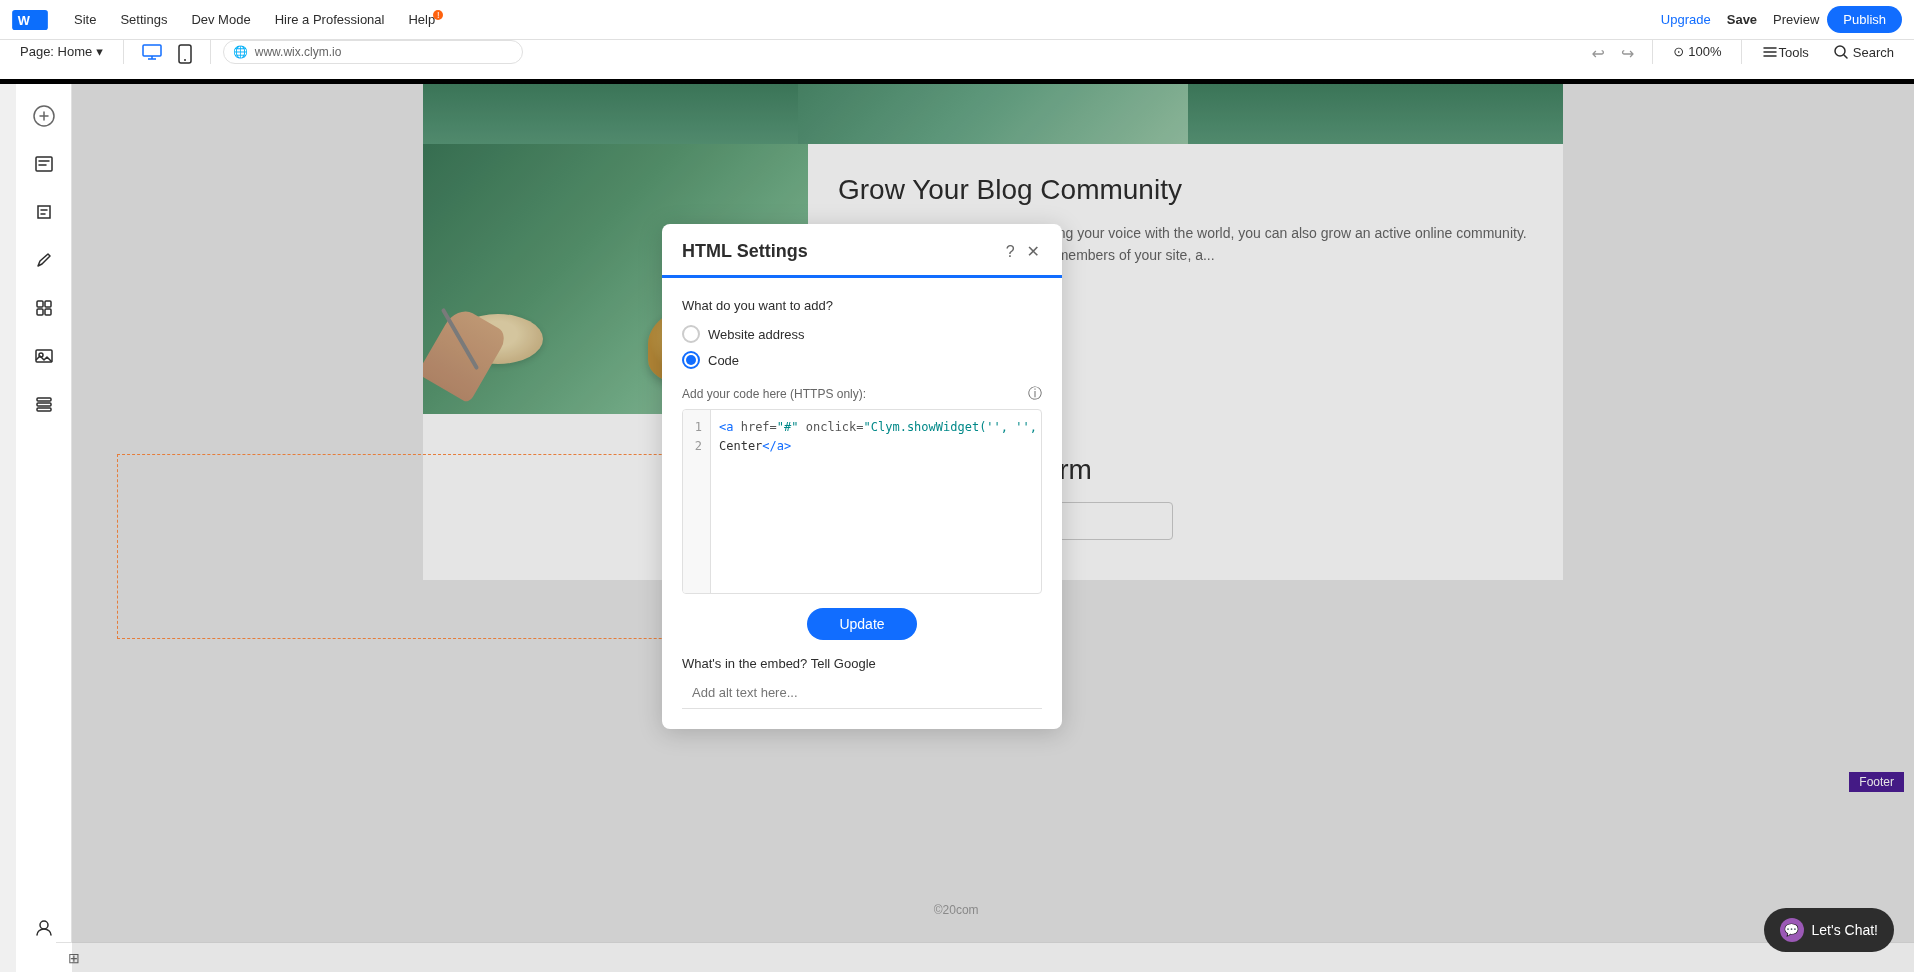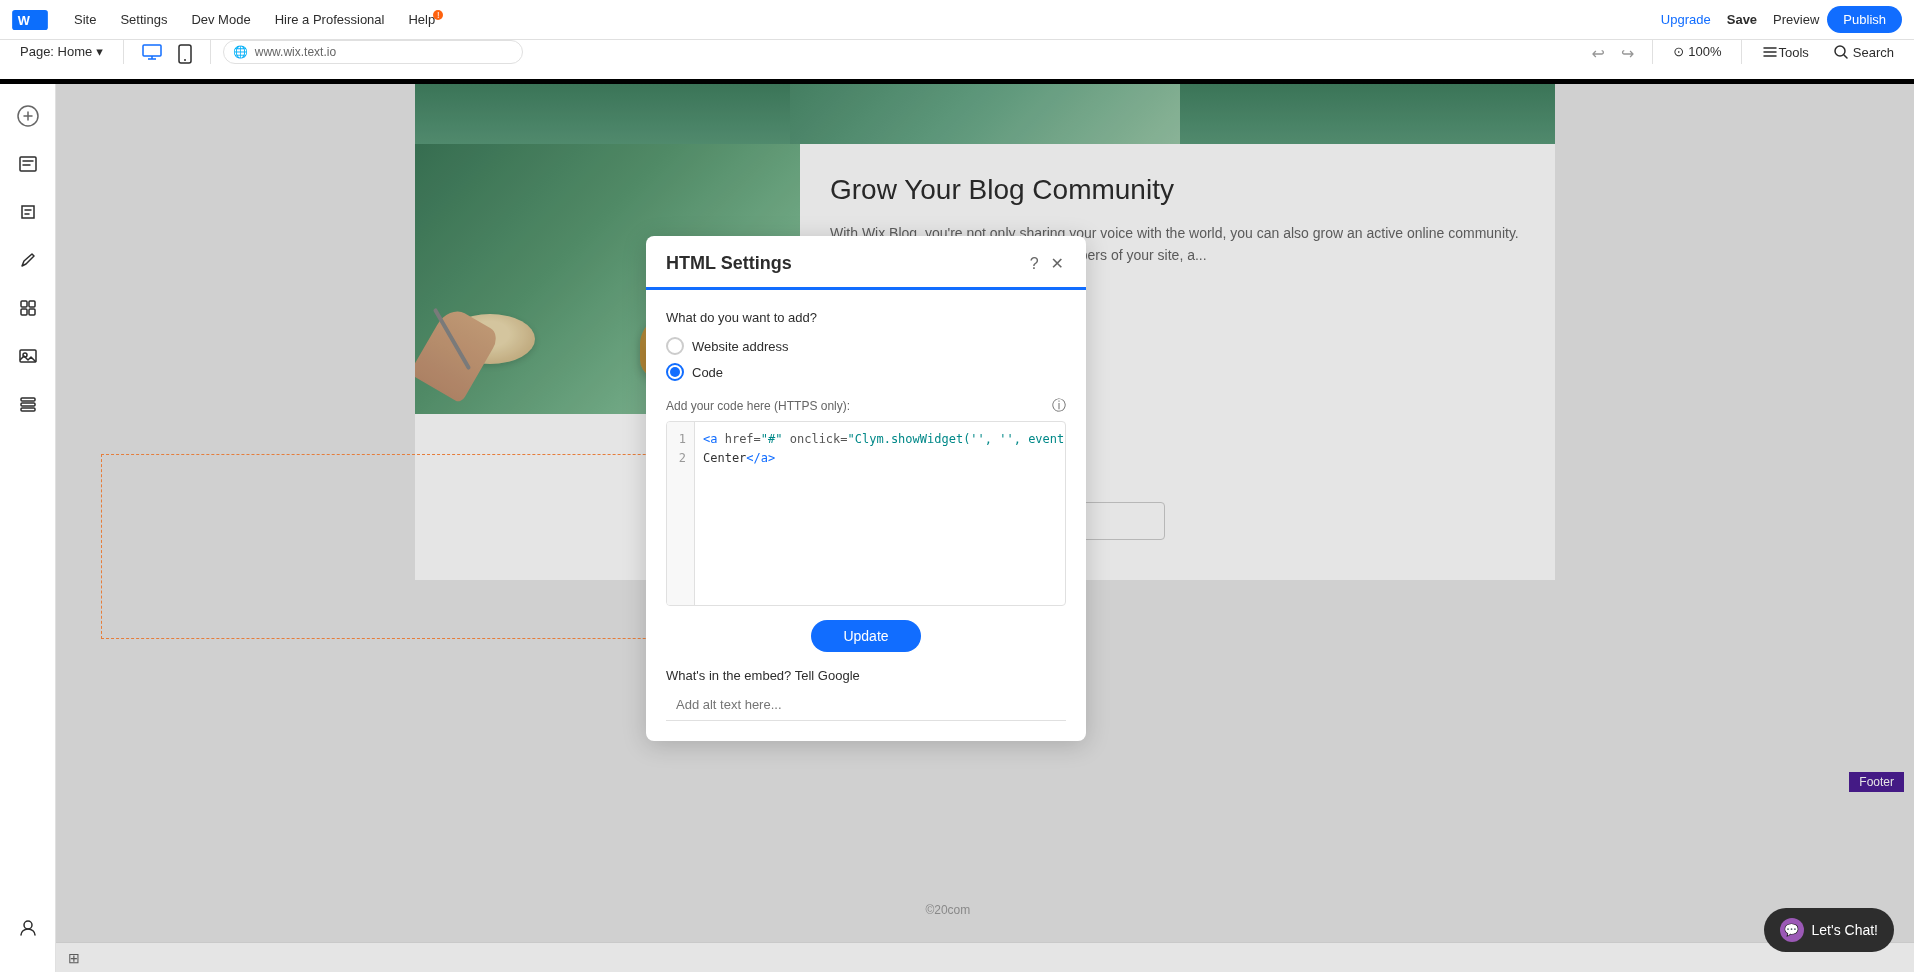--- a/index.html
+++ b/index.html
@@ -36,21 +36,21 @@
     .device-btn.active { color: #116dff; }
     .url-bar { display: flex; align-items: center; gap: 6px; padding: 4px 10px; border: 1px solid #e0e0e0; border-radius: 20px; font-size: 12px; color: #666; flex: 1; max-width: 300px; }
     .toolbar-spacer { flex: 1; }
     .undo-redo { display: flex; gap: 4px; }
     .undo-btn, .redo-btn { padding: 4px 6px; cursor: pointer; color: #2d2d2d; opacity: 0.5; }
     .zoom-display { display: flex; align-items: center; gap: 4px; font-size: 13px; color: #2d2d2d; padding: 4px 8px; cursor: pointer; }
     .tools-btn { display: flex; align-items: center; font-size: 13px; color: #2d2d2d; padding: 4px 8px; cursor: pointer; }
     .search-btn { display: flex; align-items: center; gap: 4px; font-size: 13px; color: #2d2d2d; padding: 4px 8px; cursor: pointer; }
 
     
-    .main-layout { display: flex; height: calc(972px - 84px); }
+    .main-layout { display: flex; height: calc(972px - 84px); padding-left: 16px; }
 
     
     .left-sidebar {
       width: 56px; background: #fff; border-right: 1px solid #e0e0e0;
       display: flex; flex-direction: column; align-items: center;
       padding: 12px 0; gap: 8px; z-index: 98;
     }
     .sidebar-icon { width: 40px; height: 40px; display: flex; align-items: center; justify-content: center; cursor: pointer; border-radius: 8px; color: #2d2d2d; font-size: 18px; }
     .sidebar-spacer { flex: 1; }
     .sidebar-bottom { display: flex; flex-direction: column; align-items: center; gap: 8px; padding-bottom: 12px; }
@@ -95,21 +95,21 @@
     .widget-toolbar-btn.secondary { background: #fff; border: 1px solid #ccc; color: #2d2d2d; }
 
     
     .selection-box { position: absolute; left: 45px; top: 370px; width: 645px; height: 185px; border: 1px dashed #ff8c42; pointer-events: none; }
 
     
     .copyright-line { position: absolute; bottom: 60px; left: 50%; transform: translateX(-50%); font-size: 12px; color: #999; white-space: nowrap; }
 
     
     .modal-overlay { position: absolute; top: 0; left: 0; right: 0; bottom: 0; background: rgba(0,0,0,0.1); z-index: 200; }
-    .modal { position: absolute; top: 152px; left: 590px; width: 440px; background: #fff; border-radius: 8px; box-shadow: 0 4px 24px rgba(0,0,0,0.18); overflow: hidden; }
+    .modal { position: absolute; top: 140px; left: 590px; width: 400px; background: #fff; border-radius: 8px; box-shadow: 0 4px 24px rgba(0,0,0,0.18); overflow: hidden; }
     .modal-header { display: flex; align-items: center; justify-content: space-between; padding: 16px 20px 12px; border-bottom: 3px solid #116dff; }
     .modal-title { font-size: 18px; font-weight: 600; color: #2d2d2d; }
     .modal-header-icons { display: flex; gap: 8px; align-items: center; }
     .modal-icon-btn { background: none; border: none; cursor: pointer; color: #666; font-size: 16px; padding: 2px; }
     .modal-body { padding: 20px; }
     .modal-question { font-size: 13px; color: #2d2d2d; margin-bottom: 12px; }
     .radio-group { display: flex; flex-direction: column; gap: 8px; margin-bottom: 16px; }
     .radio-item { display: flex; align-items: center; gap: 8px; cursor: pointer; }
     .radio-circle { width: 18px; height: 18px; border-radius: 50%; border: 2px solid #ccc; display: flex; align-items: center; justify-content: center; }
     .radio-circle.selected { border-color: #116dff; }
@@ -179,21 +179,21 @@
     <div class="device-btn">
       <svg width="14" height="20" viewBox="0 0 14 20" fill="none">
           <rect x="1" y="1" width="12" height="18" rx="2" stroke="currentColor" stroke-width="1.5"></rect>
           <circle cx="7" cy="16" r="1" fill="currentColor"></circle>
         </svg>
     </div>
   </div>
   <div class="toolbar-divider"></div>
   <div class="url-bar">
     <span>🌐</span>
-    <span>www.wix.text.io</span>
+    <span>www.wix.clym.io</span>
   </div>
   <div class="toolbar-spacer"></div>
   <div class="undo-redo">
     <div class="undo-btn">↩</div>
     <div class="redo-btn">↪</div>
   </div>
   <div class="toolbar-divider"></div>
   <div class="zoom-display">
     <span>⊙</span>
     <span>100%</span>

